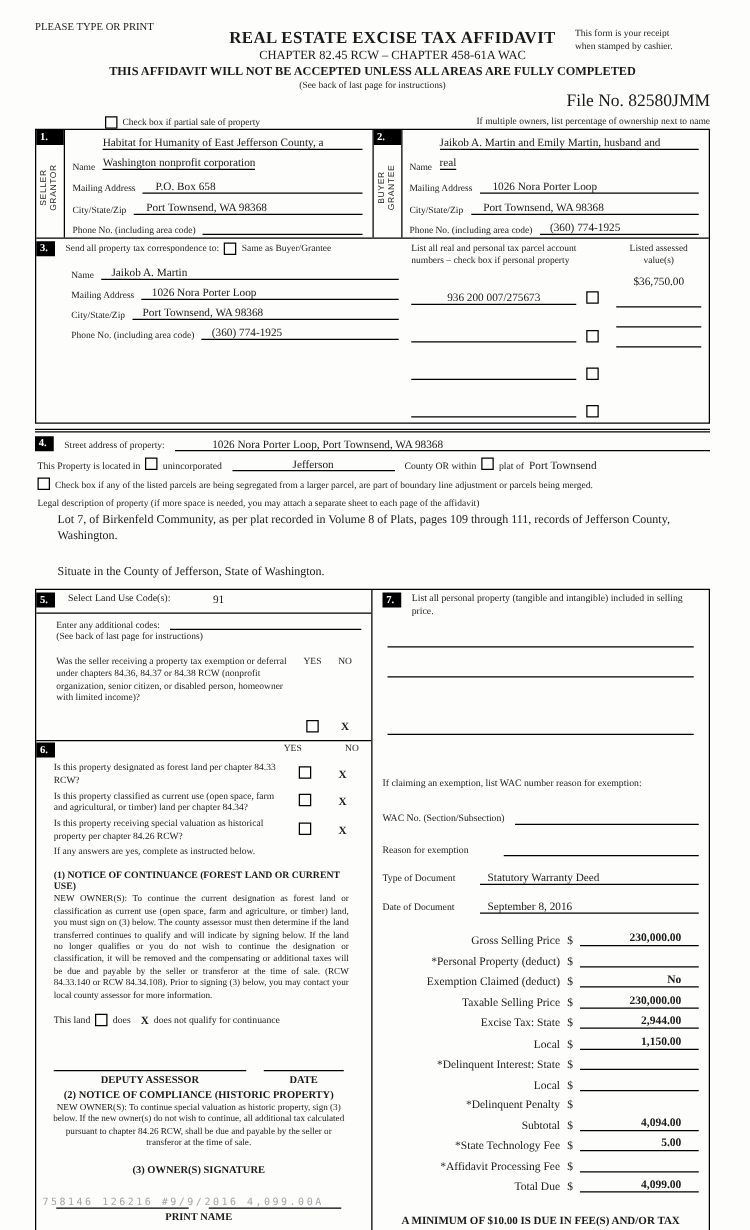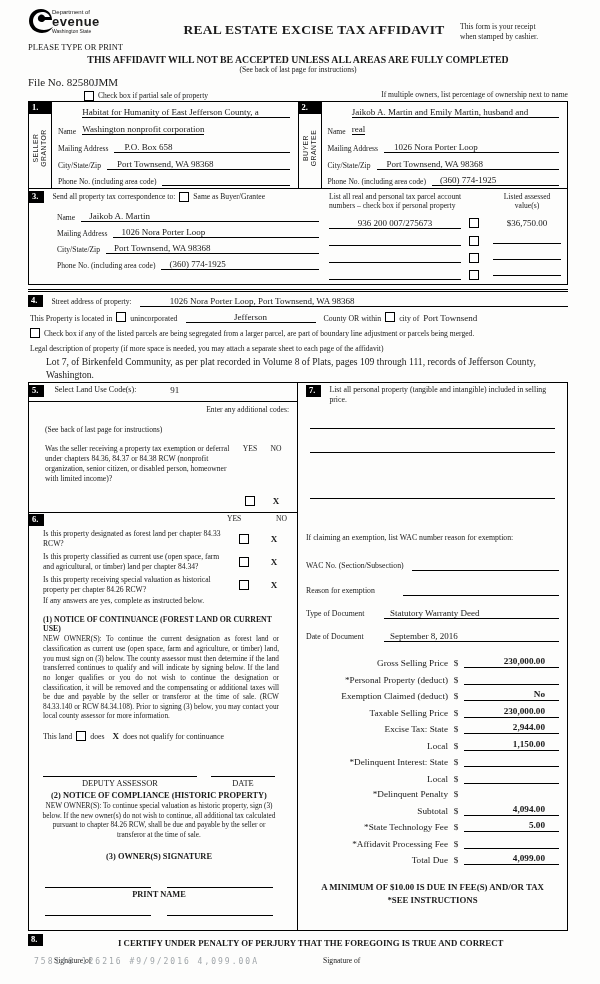--- a/index.html
+++ b/index.html
@@ -22,21 +22,21 @@
   .logo-dept{font-size:6px;font-family:"Liberation Sans",sans-serif;}
   .logo-rev{font-size:13px;font-weight:bold;font-family:"Liberation Sans",sans-serif;letter-spacing:.5px;margin-top:-1px;}
   .logo-state{font-size:5px;font-family:"Liberation Sans",sans-serif;margin-top:-1px;}
   .please{font-size:8.5px;margin-top:8px;}
   .titleblock{flex:1;text-align:center;}
   .title{font-size:13.5px;font-weight:bold;letter-spacing:.3px;margin-top:14px;}
   .chapter{font-size:10px;margin-top:1px;}
   .receipt{width:108px;flex:none;font-size:7.6px;text-align:left;margin-top:14px;line-height:1.3;}
   .warning{font-size:9.8px;font-weight:bold;text-align:center;margin-top:2px;}
   .seeback{font-size:7.6px;text-align:center;}
-  .fileno{font-size:11px;margin-top:2px;}
+  .fileno{font-size:14px;text-align:right;margin-top:2px;}
   .partialrow{display:flex;justify-content:space-between;font-size:7.6px;margin:2px 0 1px 56px;}
   .partialrow .cb{margin-right:4px;position:relative;top:1px;}
   
   .box123{border:1px solid #000;}
   .sb-row{display:flex;}
   .sb-half{flex:1;display:flex;min-height:68px;}
   .sb-half.right{border-left:1px solid #000;}
   .sb-side{width:22px;flex:none;border-right:1px solid #000;position:relative;}
   .sb-side .badge{width:100%;box-sizing:border-box;text-align:left;}
   .vert{position:absolute;top:54%;left:50%;transform:translate(-50%,-50%) rotate(-90deg);
@@ -44,59 +44,59 @@
   .sb-fields{flex:1;padding:2px 8px 2px 6px;}
   .fline{display:flex;align-items:flex-end;margin-top:3px;}
   .fline .lbl{margin-right:6px;flex:none;}
   .nameblock{flex:1;}
   .sec3{border-top:1px solid #000;display:flex;padding:2px 6px 4px 0;}
   .sec3-left{width:300px;flex:none;padding-left:0;}
   .sec3-head{display:flex;align-items:flex-start;}
   .sec3-head .badge{margin-right:8px;}
   .sec3-fields{padding-left:28px;padding-right:10px;}
   .parcels{width:150px;flex:none;padding-top:1px;}
-  .prow{display:flex;align-items:flex-start;margin-top:7px;}
+  .prow{display:flex;align-items:flex-start;margin-top:20px;}
   .prow .cb{margin-left:8px;margin-bottom:0;}
   .assessed{flex:1;padding-left:14px;padding-top:1px;}
   .arow{margin-top:7px;}
   
   .sec4{border-top:3px double #000;margin-top:4px;padding-top:3px;}
   .s4row{display:flex;align-items:flex-end;}
   .s4row .badge{margin-right:8px;}
   .located{display:flex;align-items:flex-end;font-size:7.8px;margin-top:5px;padding-left:2px;}
   .located .cb{margin:0 4px;position:relative;top:-1px;}
   .legal-val{font-size:9.6px;margin:3px 0 0 18px;line-height:1.35;width:530px;}
   .situate{font-size:9.6px;margin:16px 0 8px 18px;}
   
   .box567{border:1px solid #000;display:flex;}
   .col5{width:268px;flex:none;border-right:1px solid #000;display:flex;flex-direction:column;}
   .col7{flex:1;display:flex;flex-direction:column;padding:2px 8px 6px 8px;}
   .s5head{display:flex;align-items:flex-start;border-bottom:1px solid #000;padding:2px 6px 4px 0;}
   .s5head .badge{margin-right:10px;}
   .s5body{padding:3px 8px 6px 16px;}
-  .addl{display:flex;align-items:flex-end;flex-direction:column;}
+  .addl{display:flex;align-items:flex-end;}
   .qwrap{display:flex;margin-top:10px;}
   .qtext{flex:1;font-size:7.6px;line-height:1.3;padding-right:4px;}
   .yncol{width:26px;flex:none;display:flex;flex-direction:column;align-items:center;justify-content:space-between;font-size:7.6px;}
   .yncol .cb,.yncol .xmark{margin-top:auto;}
   .s6{border-top:1px solid #000;padding:1px 8px 4px 0;}
   .s6headrow{display:flex;justify-content:space-between;font-size:7.6px;}
   .s6headrow .yn{width:60px;display:flex;justify-content:space-between;padding-right:2px;}
   .s6q{display:flex;align-items:center;margin-top:3px;padding-left:14px;}
   .s6q .qtext{font-size:7.6px;}
   .s6q .mk{width:30px;flex:none;text-align:center;}
   .ifany{font-size:7.6px;padding-left:14px;margin-top:2px;}
   .notice{padding:0 10px 0 14px;}
   .ntitle{font-size:7.8px;font-weight:bold;margin-top:10px;}
   .nbody{font-size:7.3px;line-height:1.32;text-align:justify;margin-top:1px;}
   .thisland{display:flex;align-items:center;font-size:7.8px;margin:10px 0 0 14px;}
   .thisland .cb{margin:0 4px;}
   .dep-lines{display:flex;margin:34px 14px 0 14px;}
   .dep-lines .ul{height:1px;}
-  .dep-labels{display:flex;font-size:8.4px;font-weight:normal;margin:2px 14px 0 14px;}
+  .dep-labels{display:flex;font-size:8.4px;font-weight:bold;margin:2px 14px 0 14px;}
   .n2title{font-size:8.4px;font-weight:bold;text-align:center;margin-top:3px;}
   .n2body{font-size:7.3px;text-align:center;line-height:1.32;margin:1px 12px 0 12px;}
   .own-sig{font-size:8.4px;font-weight:bold;text-align:center;margin-top:12px;}
   .sig2{display:flex;gap:16px;margin:26px 16px 0 16px;}
   .printname{font-size:8.4px;font-weight:bold;text-align:center;margin-top:2px;}
   
   .s7head{display:flex;align-items:flex-start;}
   .s7head .badge{margin-right:8px;}
   .blankline{border-bottom:1px solid #000;height:1px;margin:22px 4px 0 4px;}
   .claiming{font-size:7.8px;margin-top:34px;}
@@ -122,34 +122,25 @@
          font-size:8px;color:#a0a6aa;letter-spacing:2px;}
 </style>
 </head>
 <body>
 
 <div class="page">
 <div class="inner">
 
   <div class="hdr">
     <div class="logo-wrap">
-      <div class="logo">
-        <svg width="30" height="26" viewBox="0 0 30 26">
-          <path d="M13 1 C5 1 1 7 1 13 c0 7 6 12 13 12 c5 0 9-3 11-6 c-3 2-6 3-9 3 C9 22 5 18 5 13 C5 8 9 4 14 4 c4 0 7 2 8 5 l-5 0 c-1-2-3-3-5-2 c-2 1-3 4-1 6 c2 2 5 1 6-1 l7 0 C24 6 20 1 13 1 Z" fill="#000"></path>
-        </svg>
-        <div class="logo-txt">
-          <div class="logo-dept">Department of</div>
-          <div class="logo-rev">evenue</div>
-          <div class="logo-state">Washington State</div>
-        </div>
-      </div>
       <div class="please">PLEASE TYPE OR PRINT</div>
     </div>
     <div class="titleblock">
       <div class="title">REAL ESTATE EXCISE TAX AFFIDAVIT</div>
+      <div class="chapter">CHAPTER 82.45 RCW – CHAPTER 458-61A WAC</div>
     </div>
     <div class="receipt">
       <div>This form is your receipt</div>
       <div>when stamped by cashier.</div>
     </div>
   </div>
   <div class="warning">THIS AFFIDAVIT WILL NOT BE ACCEPTED UNLESS ALL AREAS ARE FULLY COMPLETED</div>
   <div class="seeback">(See back of last page for instructions)</div>
   <div class="fileno">File No. 82580JMM</div>
   <div class="partialrow">
@@ -290,29 +281,30 @@
       <span class="lbl" style="margin-right:8px;">Street address of property:</span>
       <span class="ul val flex1" style="padding-left:30px;">1026 Nora Porter Loop, Port Townsend, WA  98368</span>
     </div>
     <div class="located">
       <span>This Property is located in</span>
       <span class="cb"></span>
       <span>unincorporated</span>
       <span class="ul val center" style="width:130px;margin:0 8px;">Jefferson</span>
       <span>County OR  within</span>
       <span class="cb"></span>
-      <span>city of</span>
+      <span>plat of</span>
       <span class="val" style="margin-left:4px;">Port Townsend</span>
     </div>
     <div class="located" style="margin-top:6px;">
       <span class="cb" style="margin-left:0;"></span>
       <span class="lbl">Check box if any of the listed parcels are being segregated from a larger parcel, are part of boundary line adjustment or parcels being merged.</span>
     </div>
     <div class="lbl" style="margin-top:5px;padding-left:2px;">Legal description of property (if more space is needed, you may attach a separate sheet to each page of the affidavit)</div>
     <div class="legal-val">Lot 7, of Birkenfeld Community, as per plat recorded in Volume 8 of Plats, pages 109 through 111, records of Jefferson County, Washington.</div>
+    <div class="situate">Situate in the County of Jefferson, State of Washington.</div>
   </div>
 
   <div class="box567">
 
     <div class="col5">
       <div class="s5head">
         <div class="badge">5.</div>
         <span class="lbl" style="font-size:8px;">Select Land Use Code(s):</span>
         <span class="val" style="margin-left:34px;">91</span>
       </div>

